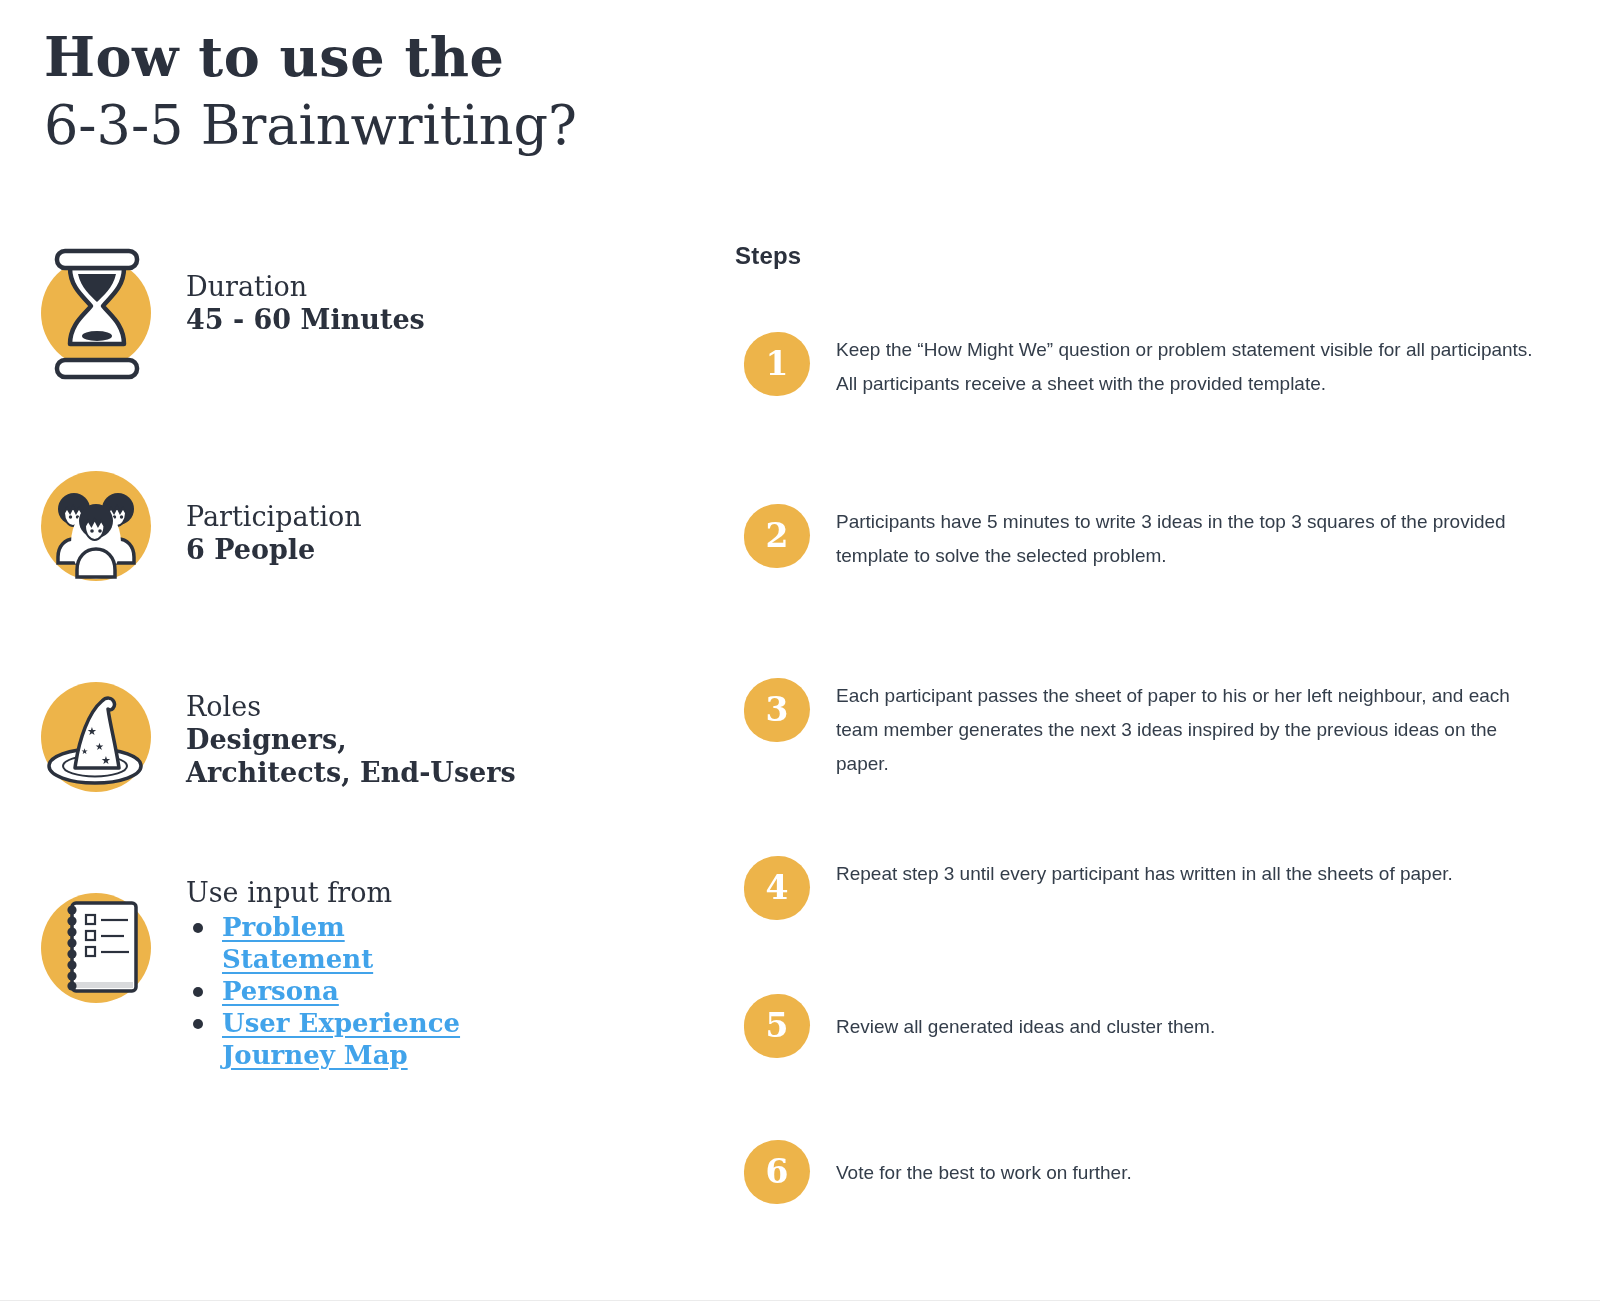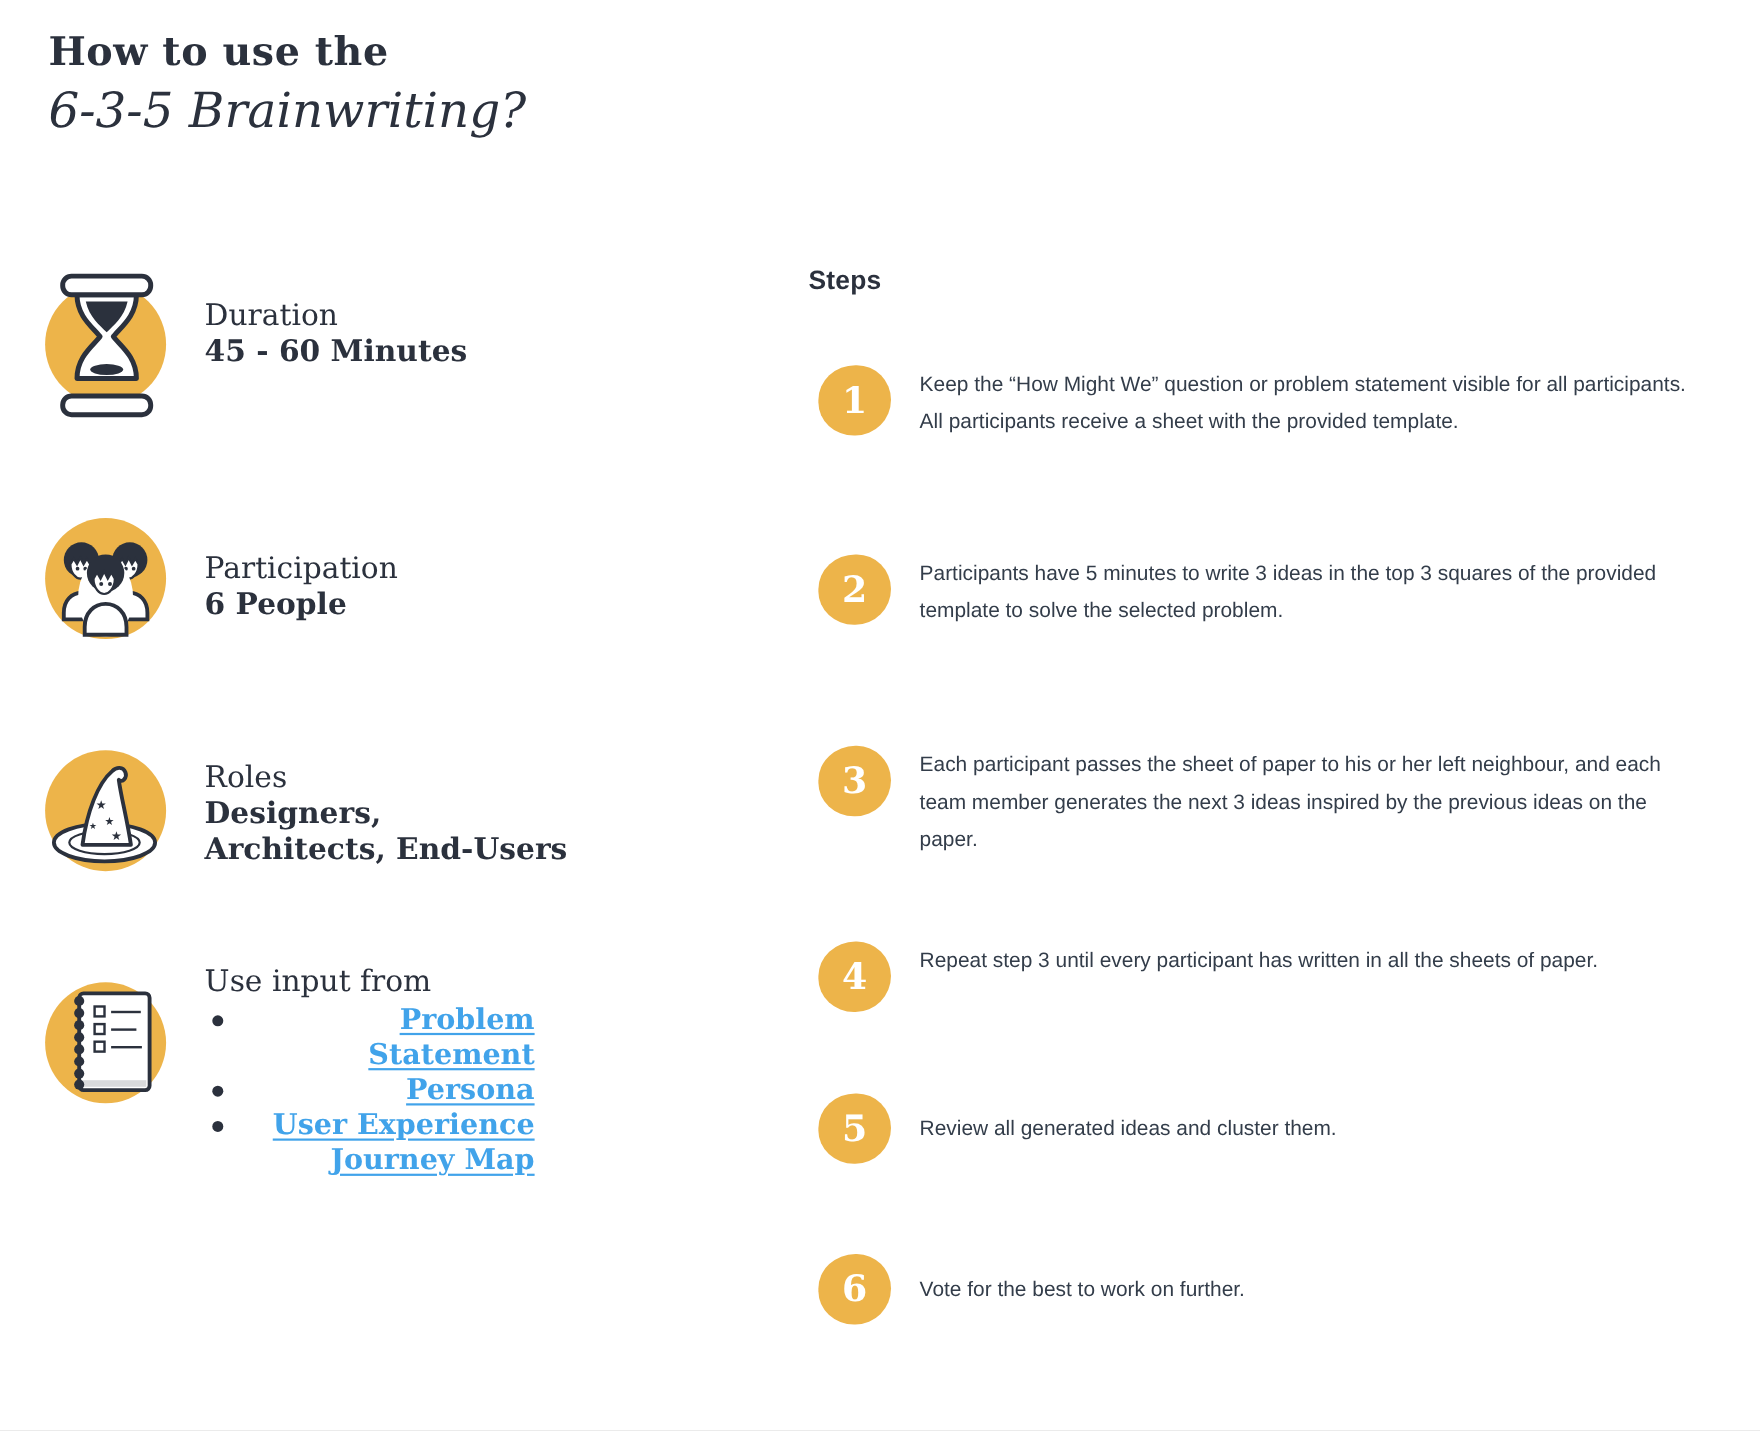--- a/index.html
+++ b/index.html
@@ -9,43 +9,43 @@
     --body-text:#333d4a;
   }
   *{margin:0;padding:0;box-sizing:border-box;}
   html,body{background:#fff;}
   body{font-family:"Liberation Sans",sans-serif;}
   .page{position:relative;width:1600px;height:1301px;background:#fff;overflow:hidden;}
 
   
   .title{position:absolute;left:44px;top:28px;color:var(--text-dark);
          font-family:"DejaVu Serif",serif;}
-  .title .line1{font-size:36px;font-weight:bold;letter-spacing:.5px;line-height:1.1;}
-  .title .line2{font-size:44px;font-weight:normal;line-height:1.1;margin-top:9px;font-style:italic;}
+  .title .line1{font-size:54px;font-weight:bold;letter-spacing:.5px;line-height:1.1;}
+  .title .line2{font-size:54px;font-weight:normal;line-height:1.1;margin-top:9px;}
 
   
   .info-icon{position:absolute;width:110px;height:110px;}
   .info-icon .disc{position:absolute;inset:0;border-radius:50%;
                    background:var(--accent-yellow);}
   .info-icon svg{position:absolute;overflow:visible;}
   .icon-1{left:41px;top:258px;}
   .icon-2{left:41px;top:471px;}
   .icon-3{left:41px;top:682px;}
   .icon-4{left:41px;top:893px;}
 
   .info-text{position:absolute;left:186px;color:var(--text-dark);
              font-family:"DejaVu Serif",serif;font-size:27px;line-height:33px;}
   .text-1{top:270px;}
   .text-2{top:500px;}
   .text-3{top:690px;}
   .text-4{top:876px;}
   .info-label{font-weight:normal;}
   .info-value{font-weight:bold;max-width:330px;}
 
-  .input-links{list-style:none;width:300px;margin-top:2px;text-align:right;}
+  .input-links{list-style:none;width:300px;margin-top:2px;}
   .input-links li{position:relative;padding-left:36px;line-height:32px;}
   .input-links li::before{content:"";position:absolute;left:7px;top:12px;width:10px;height:10px;
                           border-radius:50%;background:var(--text-dark);}
   .input-links a{color:var(--link-blue);font-weight:bold;font-size:26px;
                  text-decoration:underline;text-decoration-thickness:2px;text-underline-offset:4px;
                  cursor:pointer;}
 
   
   .steps-heading{position:absolute;left:735px;top:242px;font-size:24px;font-weight:bold;
                  color:var(--text-dark);letter-spacing:.2px;}

